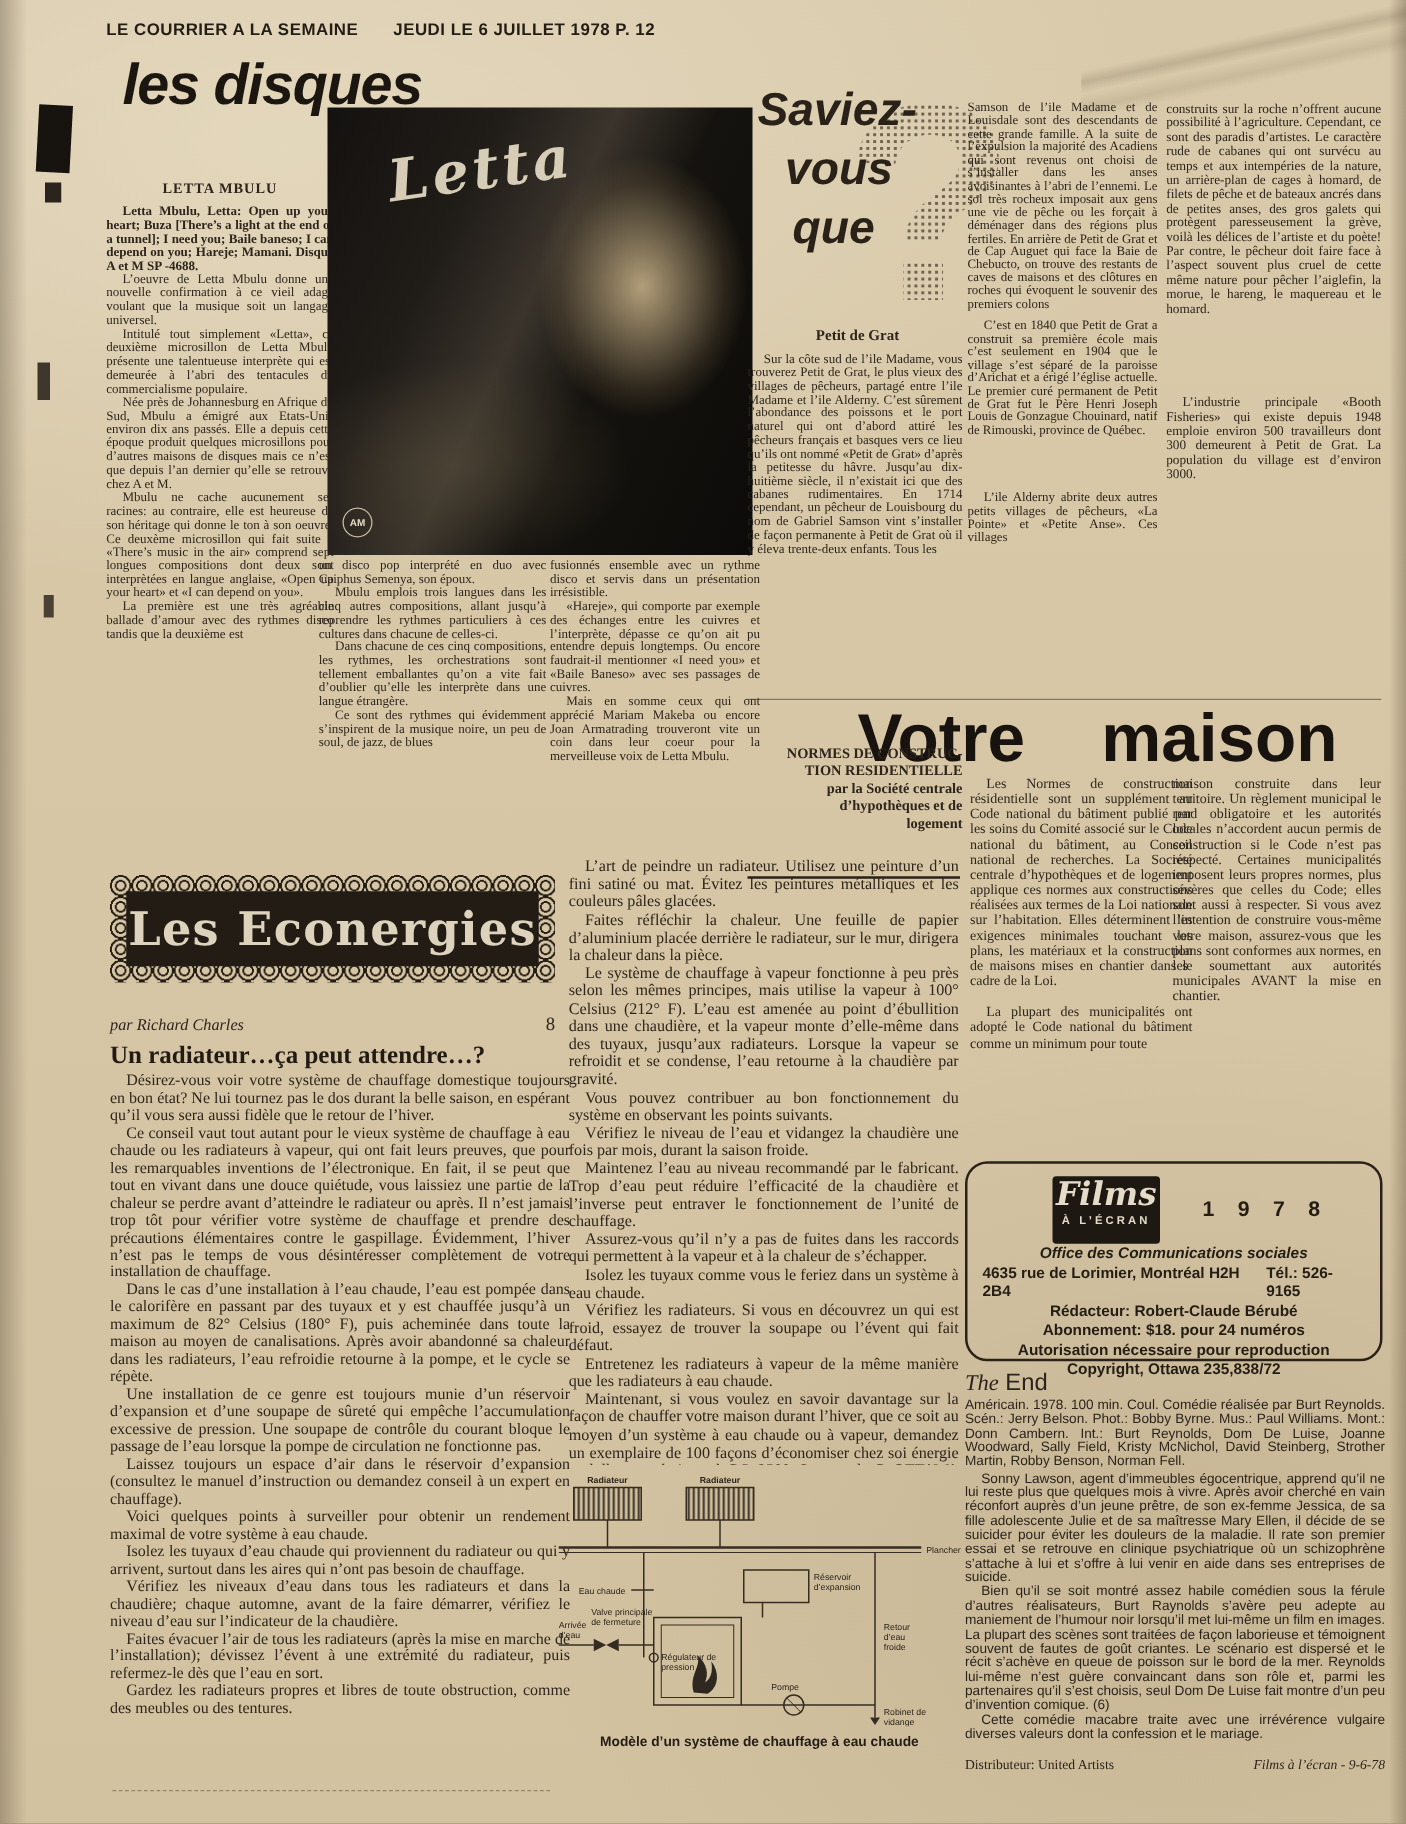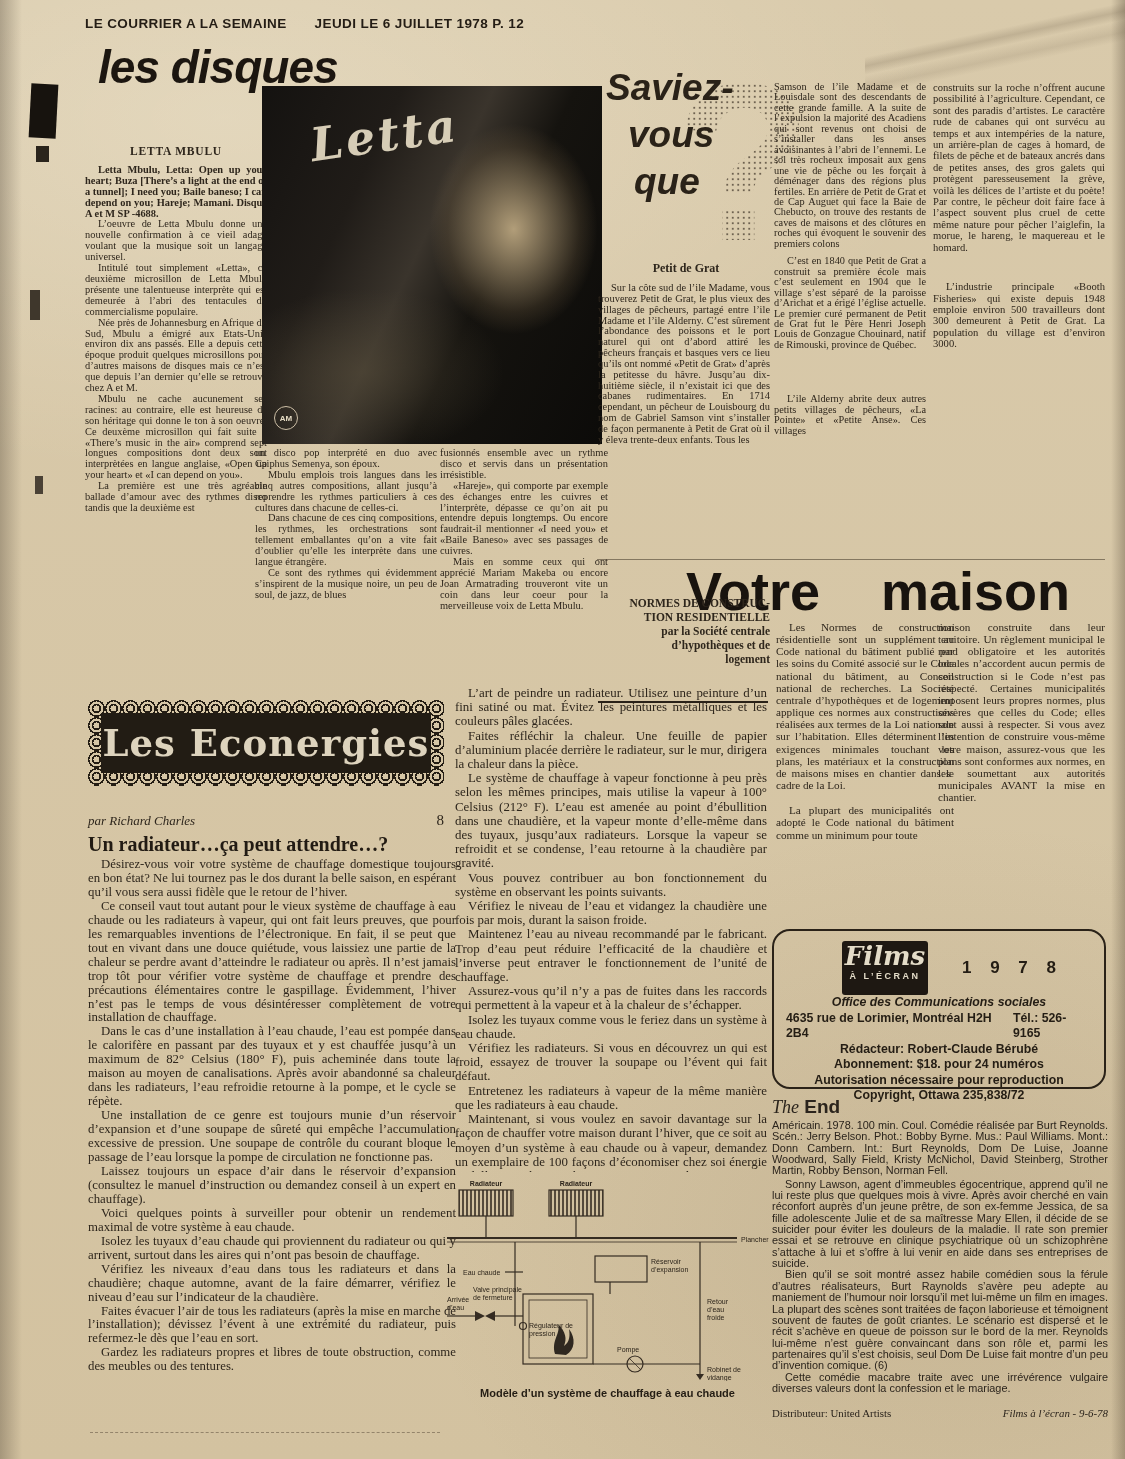--- a/index.html
+++ b/index.html
@@ -50,21 +50,21 @@
       -webkit-background-clip:text;background-clip:text;color:transparent;}
   }
   .saviez-line{position:relative;z-index:1;font:italic 700 37px "Liberation Sans",sans-serif;color:#2a2218;line-height:47px;}
   .sl2{padding-left:30px;} .sl3{padding-left:36px;} .sl1{padding-left:8px;}
   .petit-kicker{left:600px;top:261px;width:172px;text-align:center;font-weight:700;font-size:12px;}
   .col4{left:598px;top:283px;width:172px;height:292px;font-size:10.4px;line-height:10.85px;}
   .col5{left:774px;top:82px;width:152px;height:488px;font-size:10.3px;line-height:10.45px;}
   .col5 .para:nth-child(2){margin-top:7px;}
   .col5 .para:nth-child(3){margin-top:44px;}
   .col6{left:933px;top:82px;width:172px;height:420px;font-size:10.6px;line-height:11.4px;}
-  .col6 .para:nth-child(2){margin-top:28px;}
+  .col6 .para:nth-child(2){margin-top:64px;}
   
   .rule-votre{left:597px;top:559px;width:508px;height:1px;background:rgba(64,52,38,.55);}
   .votre-headline{left:648px;top:560px;width:460px;text-align:center;
     font:700 54px "Liberation Sans",sans-serif;color:#18130e;word-spacing:46px;letter-spacing:0;}
   .normes{left:598px;top:596px;width:172px;text-align:right;font-weight:700;font-size:11.5px;line-height:14px;}
   .rule-normes{left:598px;top:701px;width:170px;height:1.5px;background:#2a2218;}
   .vm-cola{left:776px;top:621px;width:178px;height:306px;font-size:11.2px;line-height:12.15px;}
   .vm-cola .para:nth-child(2){margin-top:13px;}
   .vm-colb{left:938px;top:621px;width:167px;height:252px;font-size:11.2px;line-height:12.15px;}
   
@@ -95,21 +95,21 @@
   .films-logo .subsc{font:700 9px "Liberation Sans",sans-serif;letter-spacing:2.5px;display:block;margin-top:2px;}
   .films-year{font:700 17px "Liberation Sans",sans-serif;letter-spacing:7px;}
   .films-line{text-align:center;font-weight:700;font-size:12.3px;line-height:15.5px;}
   .films-line.it{font-style:italic;}
   .films-addr{display:flex;justify-content:center;font-weight:700;font-size:12.3px;line-height:15.5px;}
   
   .the-end{left:772px;top:1096px;width:336px;height:352px;font-family:"Liberation Sans",sans-serif;
     font-size:10.9px;line-height:11.35px;text-align:justify;color:#2b241c;overflow:hidden;}
   .te-title{font-size:19px;line-height:21px;margin-bottom:2px;text-align:left;}
   .te-title .it{font:italic 400 18px "Liberation Serif",serif;}
-  .te-title .bd{font-weight:700;}
+  .te-title .bd{font-weight:400;}
   .te-credits{margin:0 0 2px;text-indent:0;}
   .te-footer{display:flex;justify-content:space-between;margin-top:14px;font-family:Liberation Serif, serif;}
   .te-footer .sig{font-style:italic;}
 </style>
 </head>
 <body>
 
 <div id="page">
 
   <div class="abs edge-shade"></div>

